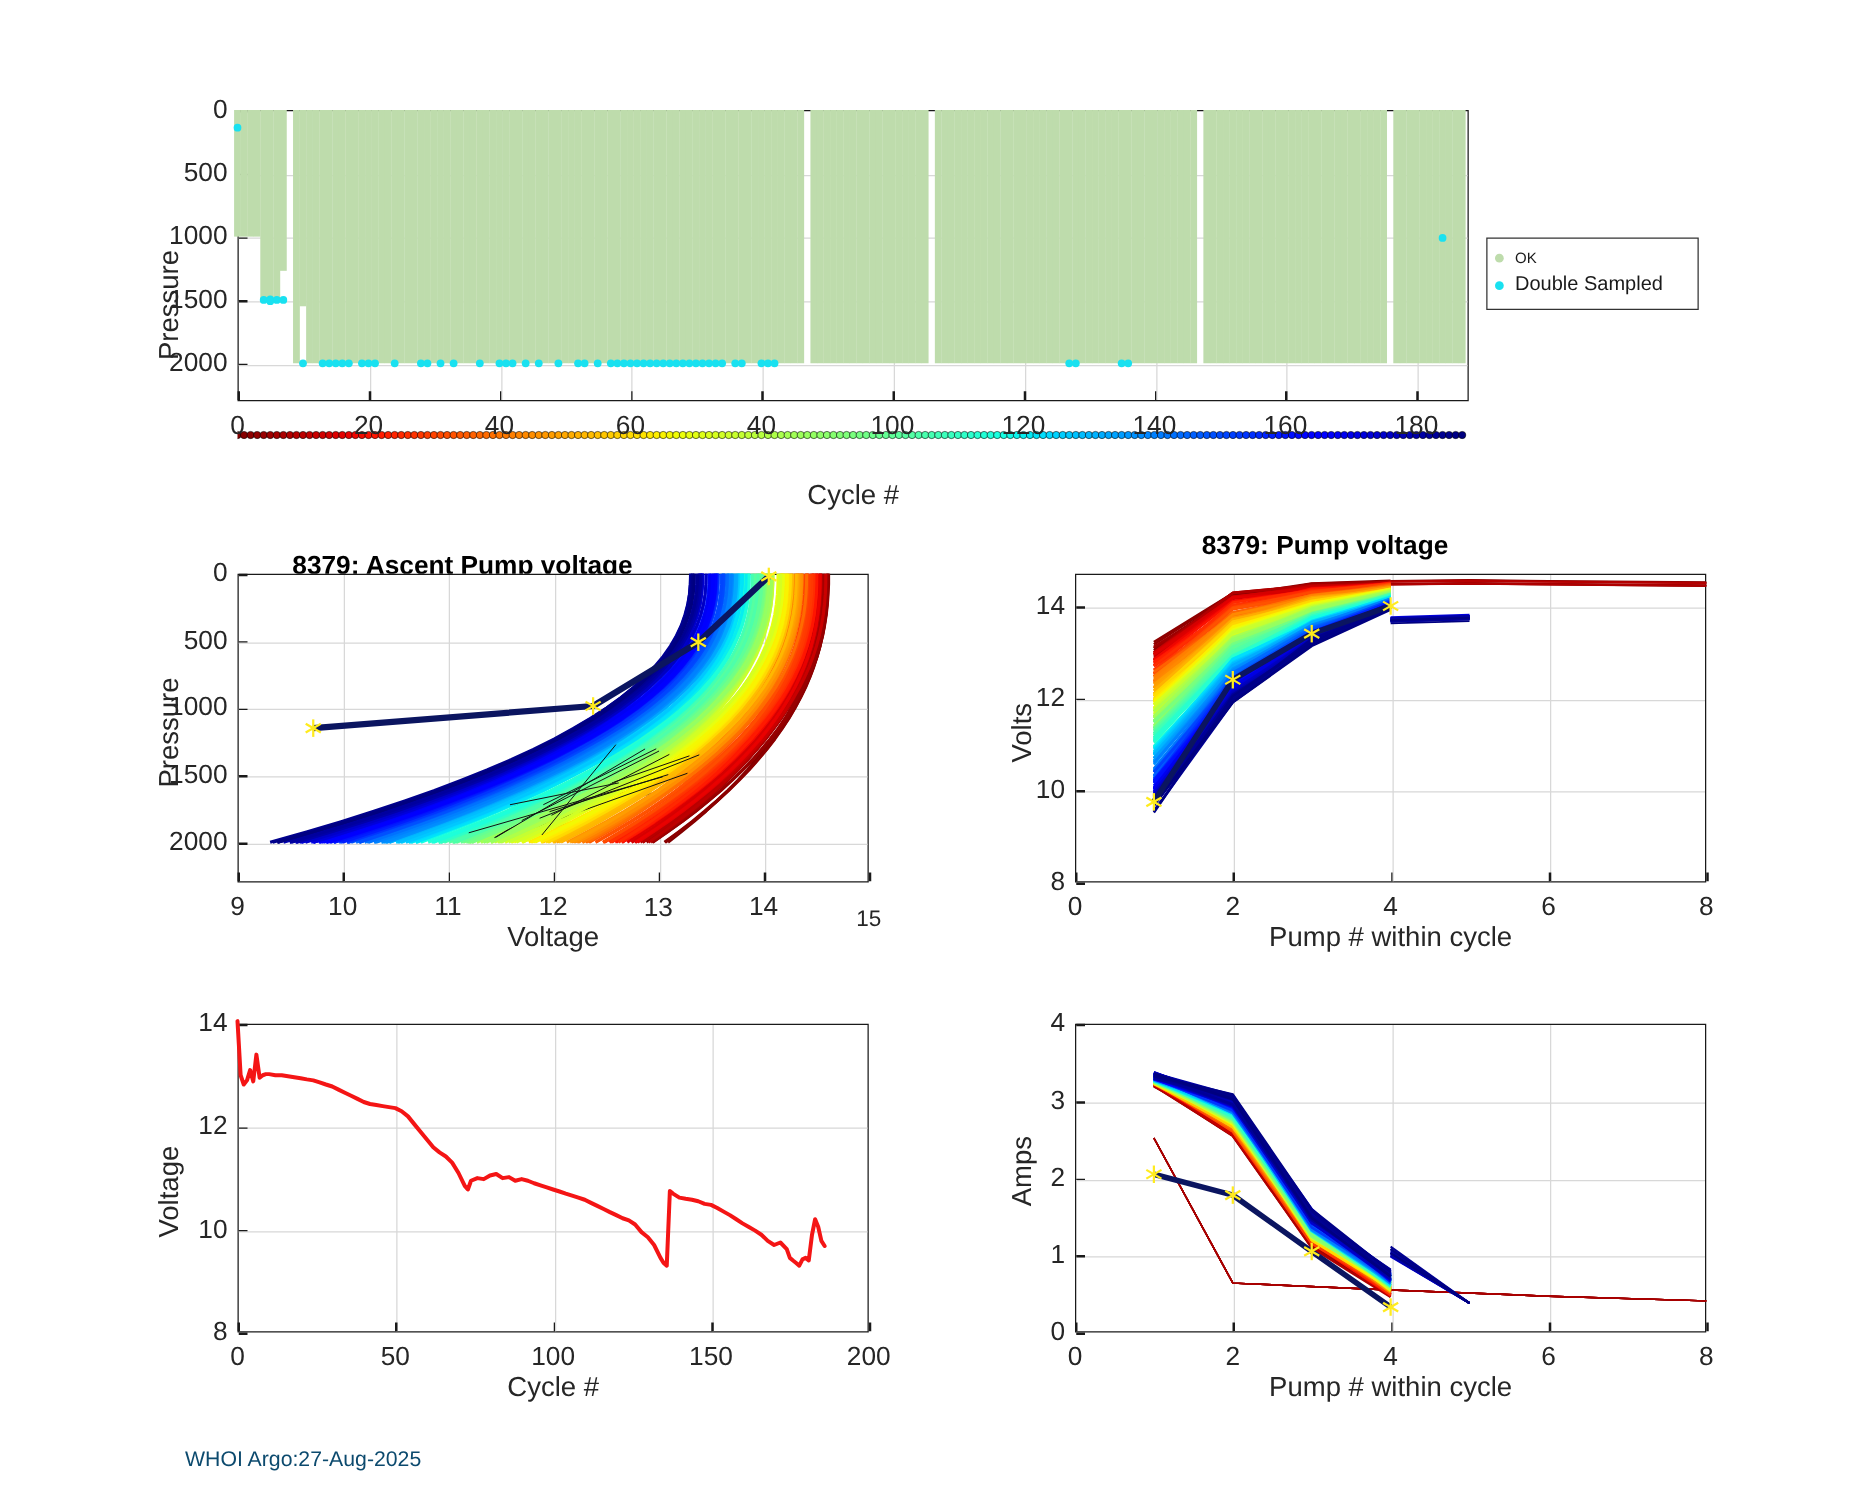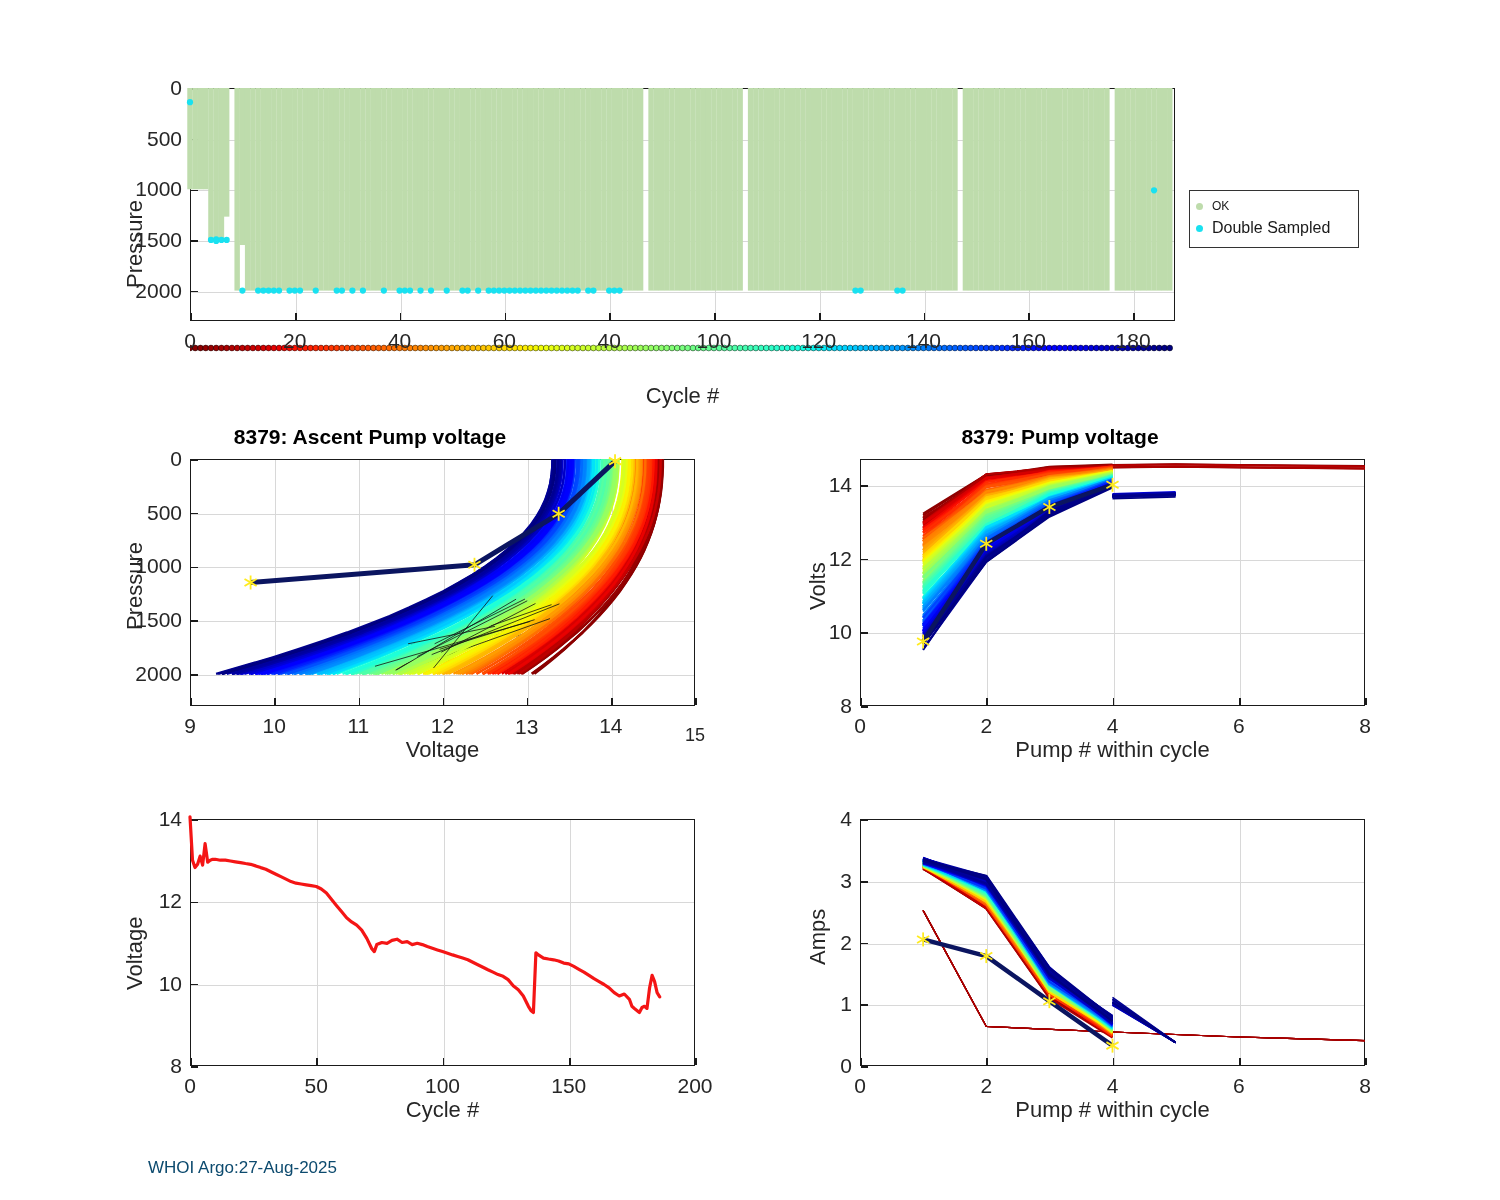--- a/index.html
+++ b/index.html
@@ -532,21 +532,21 @@
     <div class="ticklabel x" style="left: 504.362px; top: 329px; font-size: 21px;">60</div>
     <div class="ticklabel x" style="left: 609.149px; top: 329px; font-size: 21px;">40</div>
     <div class="ticklabel x" style="left: 713.936px; top: 329px; font-size: 21px;">100</div>
     <div class="ticklabel x" style="left: 818.723px; top: 329px; font-size: 21px;">120</div>
     <div class="ticklabel x" style="left: 923.511px; top: 329px; font-size: 21px;">140</div>
     <div class="ticklabel x" style="left: 1028.3px; top: 329px; font-size: 21px;">160</div>
     <div class="ticklabel x" style="left: 1133.09px; top: 329px; font-size: 21px;">180</div>
   </div>
 
 <div class="panel" style="left:0;top:415px;width:720px;height:360px;">
-  <div class="plot-title" style="top:10px;left:40px;width:660px;font-size:21px;">8379: Ascent Pump voltage</div>
+  <div class="plot-title" style="top:26px;left:40px;width:660px;font-size:21px;">8379: Ascent Pump voltage</div>
   <div class="axes" id="ax2" style="left:190px;top:44px;width:505px;height:247px;">
       <div class="tick y" style="top: -0.8px;"></div>
       <div class="gridline h" style="top: 53.6957px;"></div>
       <div class="tick y" style="top: 52.8957px;"></div>
       <div class="gridline h" style="top: 107.391px;"></div>
       <div class="tick y" style="top: 106.591px;"></div>
       <div class="gridline h" style="top: 161.087px;"></div>
       <div class="tick y" style="top: 160.287px;"></div>
       <div class="gridline h" style="top: 214.783px;"></div>
       <div class="tick y" style="top: 213.983px;"></div>

